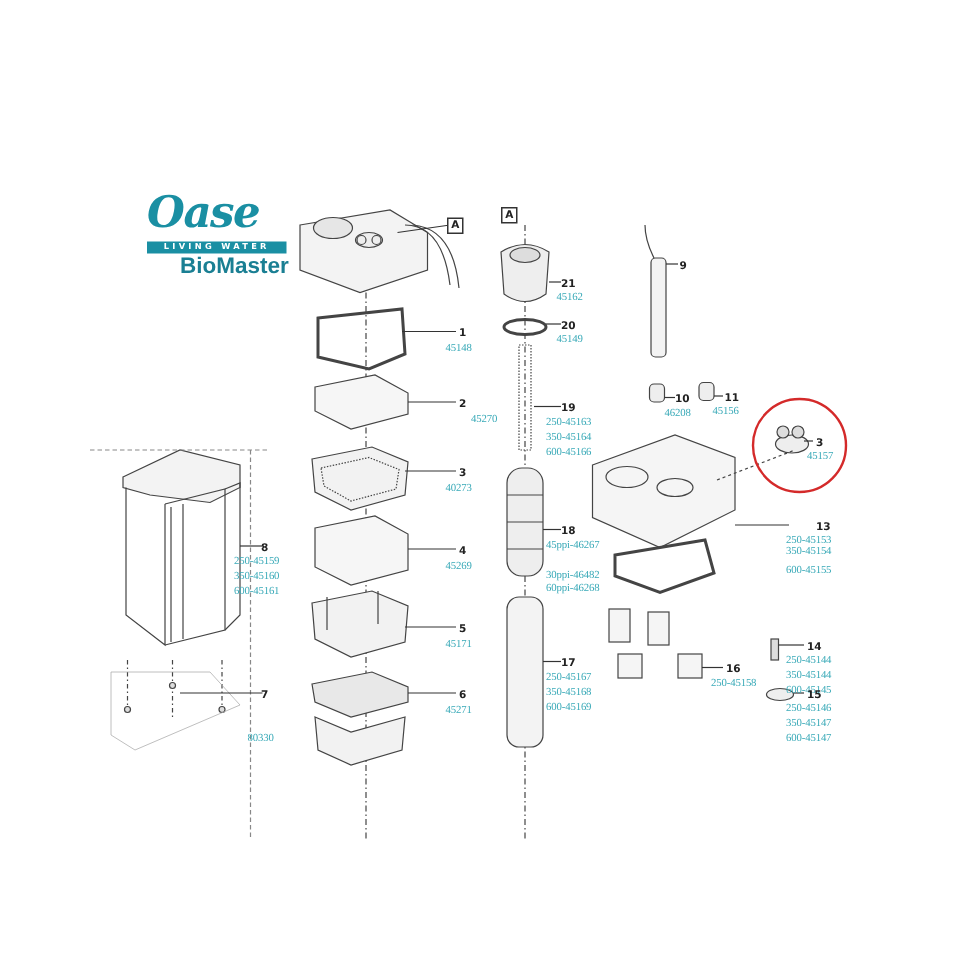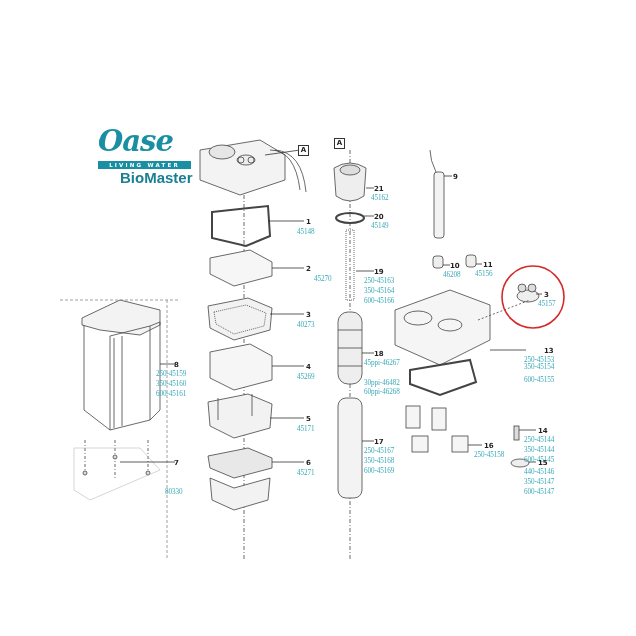--- a/index.html
+++ b/index.html
@@ -192,15 +192,15 @@
 
 <div class="num" style="left:484px;top:442px;">16</div>
 <div class="code" style="left:474px;top:450px;">250-45158</div>
 
 <div class="num" style="left:538px;top:427px;">14</div>
 <div class="code" style="left:524px;top:435px;">250-45144</div>
 <div class="code" style="left:524px;top:445px;">350-45144</div>
 <div class="code" style="left:524px;top:455px;">600-45145</div>
 
 <div class="num" style="left:538px;top:459px;">15</div>
-<div class="code" style="left:524px;top:467px;">440-45146</div>
+<div class="code" style="left:524px;top:467px;">250-45146</div>
 <div class="code" style="left:524px;top:477px;">350-45147</div>
 <div class="code" style="left:524px;top:487px;">600-45147</div>
 
 </body></html>

